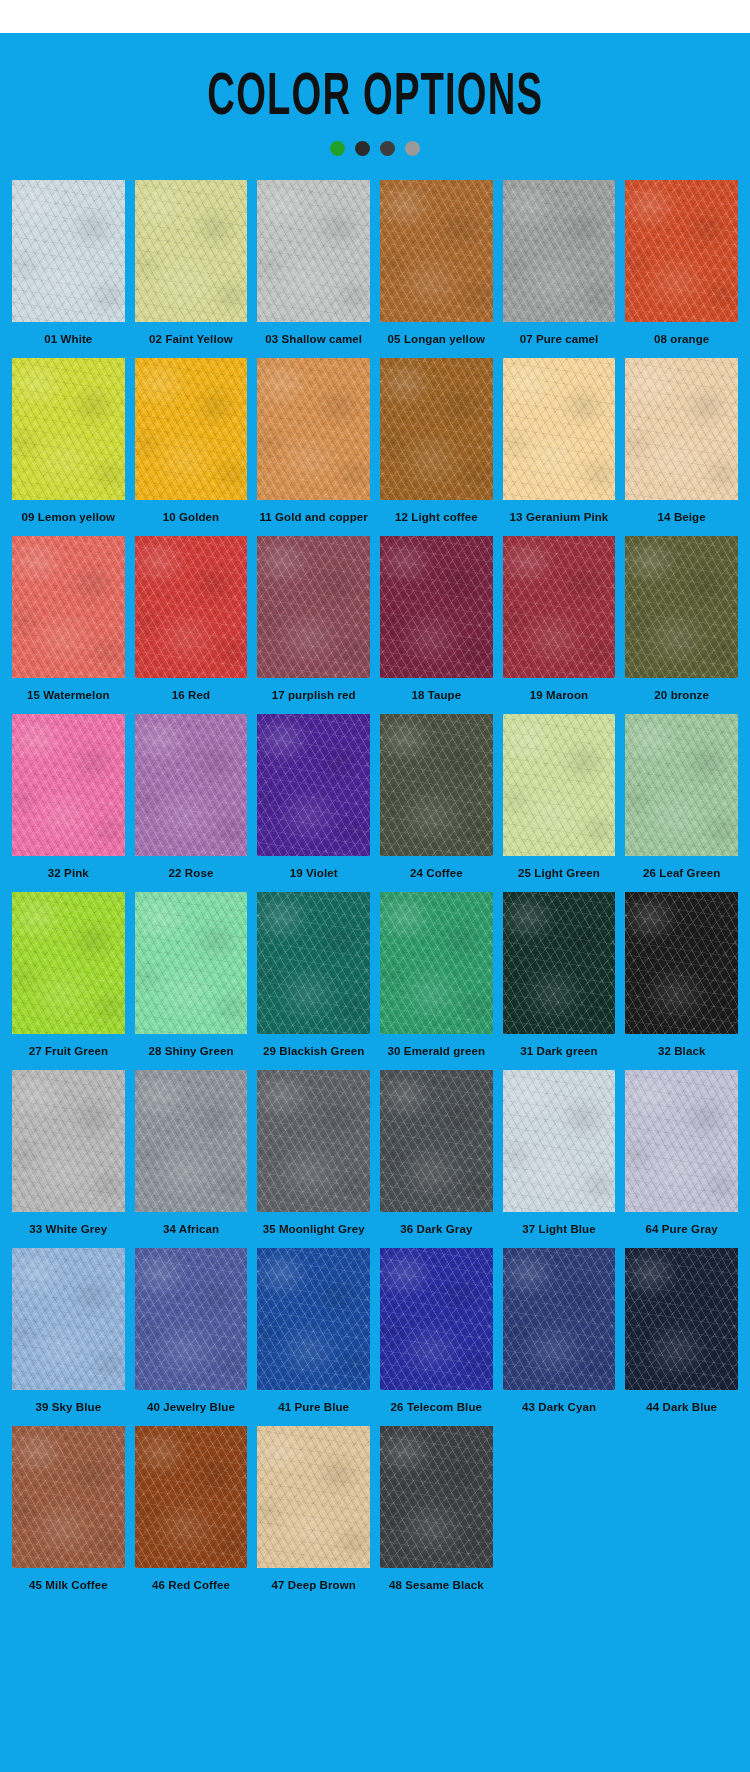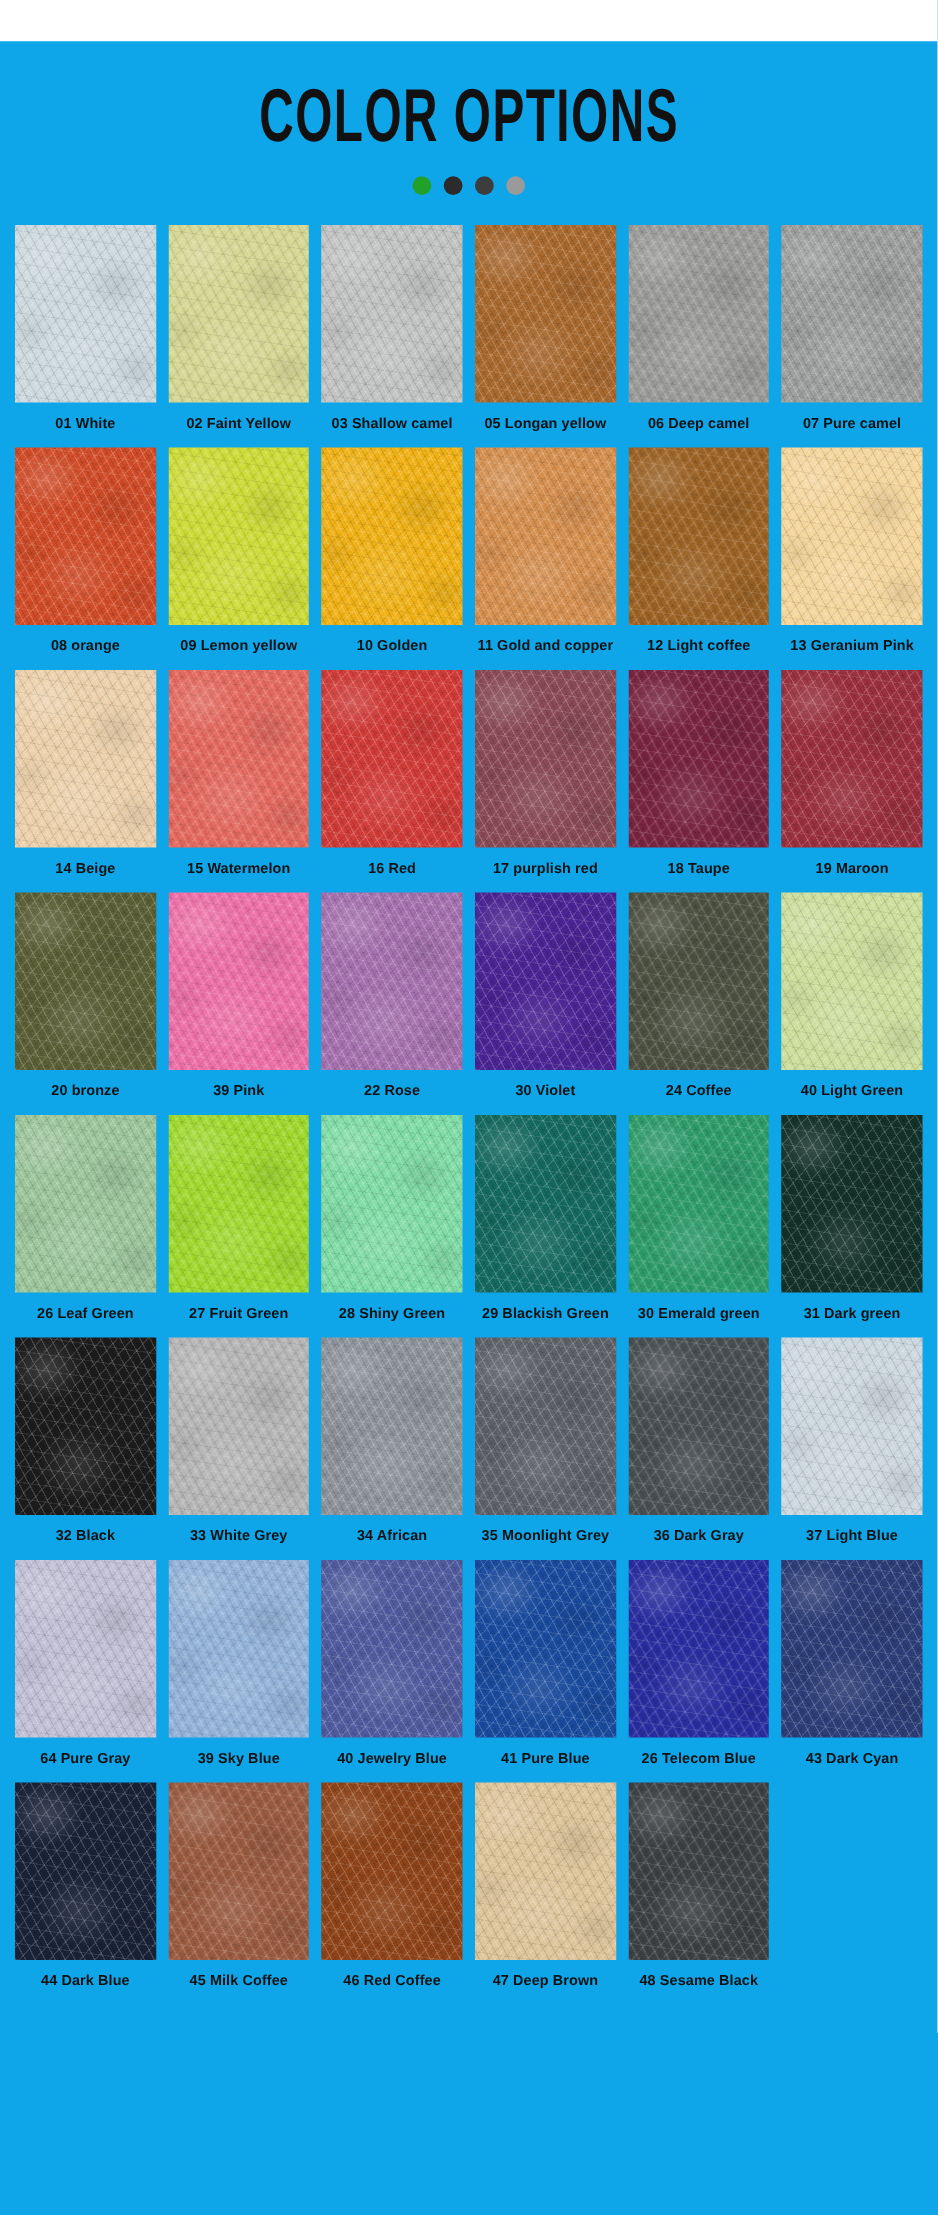--- a/index.html
+++ b/index.html
@@ -166,24 +166,20 @@
       </div>
       <div class="swatch-cell">
         <div class="swatch" style="background: rgb(192, 195, 194);"></div>
         <div class="swatch-label">03 Shallow camel</div>
       </div>
       <div class="swatch-cell">
         <div class="swatch" style="background: rgb(169, 105, 47);"></div>
         <div class="swatch-label">05 Longan yellow</div>
       </div>
       <div class="swatch-cell">
-        <div class="swatch" style="background: rgb(155, 156, 154);"></div>
-        <div class="swatch-label">06 Deep camel</div>
-      </div>
-      <div class="swatch-cell">
         <div class="swatch" style="background: rgb(157, 158, 158);"></div>
         <div class="swatch-label">07 Pure camel</div>
       </div>
       <div class="swatch-cell">
         <div class="swatch" style="background: rgb(209, 76, 40);"></div>
         <div class="swatch-label">08 orange</div>
       </div>
       <div class="swatch-cell">
         <div class="swatch" style="background: rgb(206, 219, 55);"></div>
         <div class="swatch-label">09 Lemon yellow</div>
@@ -227,37 +223,37 @@
       <div class="swatch-cell">
         <div class="swatch" style="background: rgb(155, 48, 63);"></div>
         <div class="swatch-label">19 Maroon</div>
       </div>
       <div class="swatch-cell">
         <div class="swatch" style="background: rgb(91, 96, 54);"></div>
         <div class="swatch-label">20 bronze</div>
       </div>
       <div class="swatch-cell">
         <div class="swatch" style="background: rgb(238, 112, 168);"></div>
-        <div class="swatch-label">39 Pink</div>
+        <div class="swatch-label">32 Pink</div>
       </div>
       <div class="swatch-cell">
         <div class="swatch" style="background: rgb(166, 113, 175);"></div>
         <div class="swatch-label">22 Rose</div>
       </div>
       <div class="swatch-cell">
         <div class="swatch" style="background: rgb(75, 36, 149);"></div>
-        <div class="swatch-label">30 Violet</div>
+        <div class="swatch-label">19 Violet</div>
       </div>
       <div class="swatch-cell">
         <div class="swatch" style="background: rgb(77, 81, 65);"></div>
         <div class="swatch-label">24 Coffee</div>
       </div>
       <div class="swatch-cell">
         <div class="swatch" style="background: rgb(203, 222, 156);"></div>
-        <div class="swatch-label">40 Light Green</div>
+        <div class="swatch-label">25 Light Green</div>
       </div>
       <div class="swatch-cell">
         <div class="swatch" style="background: rgb(156, 197, 155);"></div>
         <div class="swatch-label">26 Leaf Green</div>
       </div>
       <div class="swatch-cell">
         <div class="swatch" style="background: rgb(159, 217, 45);"></div>
         <div class="swatch-label">27 Fruit Green</div>
       </div>
       <div class="swatch-cell">

